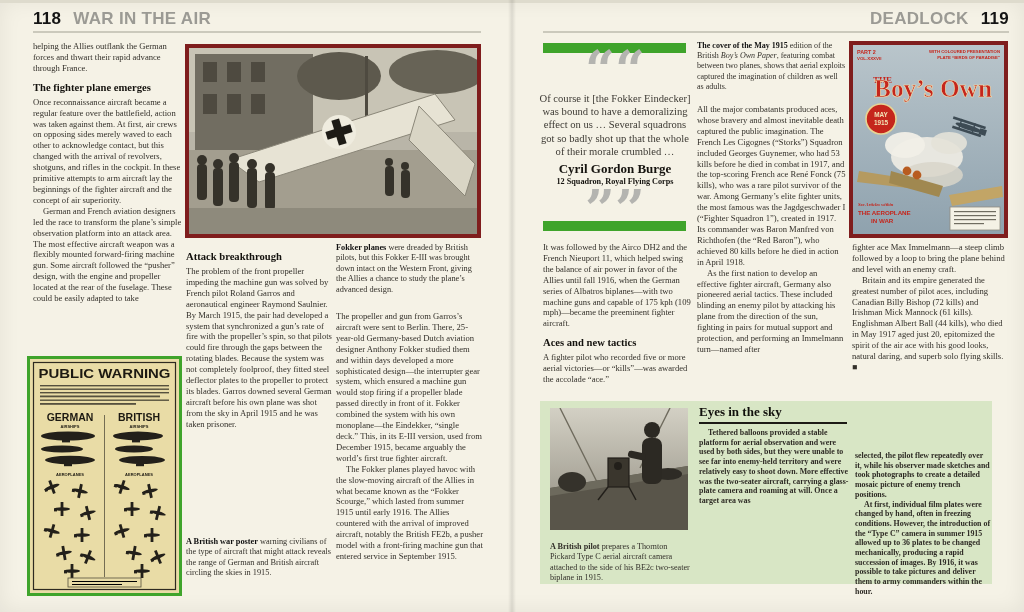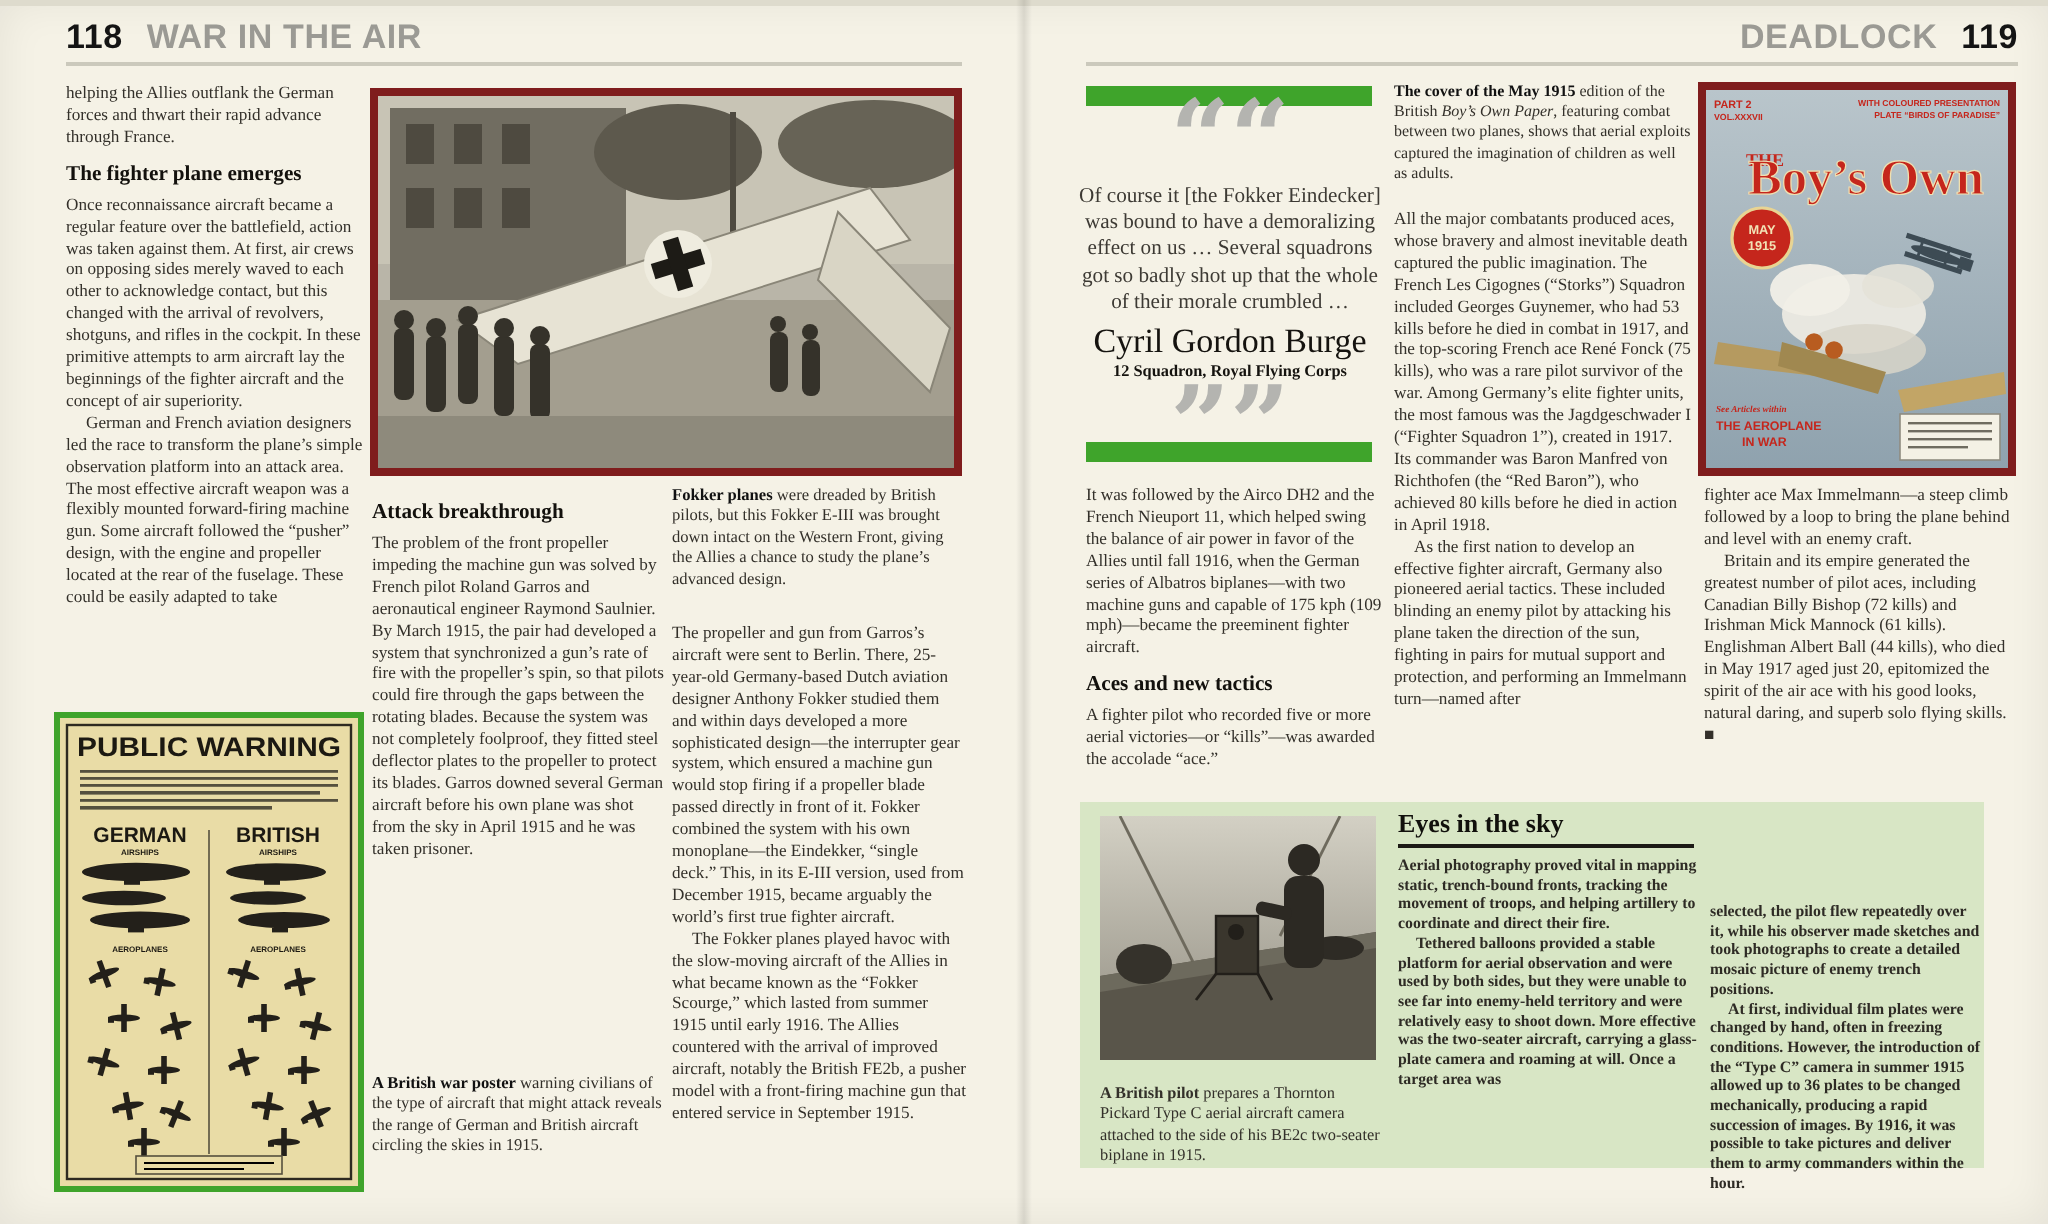--- a/index.html
+++ b/index.html
@@ -18,21 +18,21 @@
   .col p.ind{text-indent:10px;}
   .col h3{margin:8px 0 3px 0;font-size:10.6px;line-height:12px;color:#13110d;font-weight:bold;}
   .caption{font-size:8.3px;line-height:10.4px;}
   .caption b{color:#111;}
   .photoframe{position:absolute;border:4px solid #7f1d1d;background:#b3afa2;}
   .posterframe{position:absolute;border:3px solid #3fa42b;background:#e9dca6;}
   .qbar{position:absolute;width:143px;height:10px;background:#3fa42b;}
   .quoteblock{position:absolute;left:536px;top:52px;width:158px;text-align:center;}
   .bigquote{font-family:"DejaVu Serif",serif;font-size:52px;line-height:36px;height:36px;color:#b4b4b0;font-weight:bold;}
   .quotetext{margin-top:4px;font-size:10.6px;line-height:13.2px;color:#3d3a34;}
-  .qauthor{margin-top:3px;font-size:17px;font-weight:normal;color:#15130f;}
+  .qauthor{margin-top:3px;font-size:13px;font-weight:bold;color:#15130f;}
   .qrole{font-size:8.2px;font-weight:bold;color:#15130f;}
   .skybox{position:absolute;left:540px;top:401px;width:452px;height:183px;background:#d8e6c5;}
   .skybox .boxtitle{position:absolute;left:159px;top:3px;font-size:13px;font-weight:bold;color:#11100c;}
   .skybox .boxrule{position:absolute;left:159px;top:21px;width:148px;height:2px;background:#1c1a15;}
   .boxcol{position:absolute;font-size:7.9px;line-height:9.7px;font-weight:bold;color:#2e2b25;}
   .boxcol p{margin:0;}
   .boxcol p.ind{text-indent:9px;}
   .pilotphoto{position:absolute;left:10px;top:7px;width:138px;height:122px;background:#9b978b;}
   .pilotcaption{position:absolute;left:10px;top:133px;width:141px;font-size:8.2px;line-height:10.2px;}
   svg{display:block;}
@@ -193,21 +193,21 @@
 
   <div class="col" style="left:543px;top:242px;width:148px;">
     <p>It was followed by the Airco DH2 and the French Nieuport 11, which helped swing the balance of air power in favor of the Allies until fall 1916, when the German series of Albatros biplanes—with two machine guns and capable of 175 kph (109 mph)—became the preeminent fighter aircraft.</p>
     <h3>Aces and new tactics</h3>
     <p>A fighter pilot who recorded five or more aerial victories—or “kills”—was awarded the accolade “ace.”</p>
   </div>
 
   <div class="col" style="left:697px;top:41px;width:149px;">
     <p class="caption" style="font-size:8px;line-height:10.2px;"><b>The cover of the May 1915</b><span> edition of the British </span><i>Boy’s Own Paper</i><span>, featuring combat between two planes, shows that aerial exploits captured the imagination of children as well as adults.</span></p>
     <p style="margin-top:12px;">All the major combatants produced aces, whose bravery and almost inevitable death captured the public imagination. The French Les Cigognes (“Storks”) Squadron included Georges Guynemer, who had 53 kills before he died in combat in 1917, and the top-scoring French ace René Fonck (75 kills), who was a rare pilot survivor of the war. Among Germany’s elite fighter units, the most famous was the Jagdgeschwader I (“Fighter Squadron 1”), created in 1917. Its commander was Baron Manfred von Richthofen (the “Red Baron”), who achieved 80 kills before he died in action in April 1918.</p>
-    <p class="ind">As the first nation to develop an effective fighter aircraft, Germany also pioneered aerial tactics. These included blinding an enemy pilot by attacking his plane taken the direction of the sun, fighting in pairs for mutual support and protection, and performing an Immelmann turn—named after</p>
+    <p class="ind">As the first nation to develop an effective fighter aircraft, Germany also pioneered aerial tactics. These included blinding an enemy pilot by attacking his plane from the direction of the sun, fighting in pairs for mutual support and protection, and performing an Immelmann turn—named after</p>
   </div>
 
   <div class="photoframe" style="left:849px;top:41px;width:151px;height:189px;background:#a3b4bd;">
     <svg width="151" height="189" viewBox="0 0 151 189" preserveAspectRatio="none">
       <defs>
         <linearGradient id="sky" x1="0" y1="0" x2="0" y2="1">
           <stop offset="0" stop-color="#b9c5cb"></stop>
             <stop offset="1" stop-color="#8fa2ae"></stop>
         </linearGradient>
       </defs>
@@ -278,21 +278,20 @@
         <circle cx="68" cy="58" r="4" fill="#221f1a"></circle>
         <line x1="58" y1="79" x2="48" y2="92" stroke="#221f1a" stroke-width="1.4"></line>
         <line x1="79" y1="79" x2="86" y2="92" stroke="#221f1a" stroke-width="1.4"></line>
         <ellipse cx="22" cy="74" rx="14" ry="10" fill="#35322b"></ellipse>
       </svg>
     </div>
     <p class="pilotcaption"><b>A British pilot</b><span> prepares a Thornton Pickard Type C aerial aircraft camera attached to the side of his BE2c two-seater biplane in 1915.</span></p>
     <div class="boxtitle">Eyes in the sky</div>
     <div class="boxrule"></div>
     <div class="boxcol" style="left:159px;top:27px;width:150px;">
-      <p>Aerial photography proved vital in mapping static, trench-bound fronts, tracking the movement of troops, and helping artillery to coordinate and direct their fire.</p>
       <p class="ind">Tethered balloons provided a stable platform for aerial observation and were used by both sides, but they were unable to see far into enemy-held territory and were relatively easy to shoot down. More effective was the two-seater aircraft, carrying a glass-plate camera and roaming at will. Once a target area was</p>
     </div>
     <div class="boxcol" style="left:315px;top:22px;width:136px;margin-top:28px;">
       <p>selected, the pilot flew repeatedly over it, while his observer made sketches and took photographs to create a detailed mosaic picture of enemy trench positions.</p>
       <p class="ind">At first, individual film plates were changed by hand, often in freezing conditions. However, the introduction of the “Type C” camera in summer 1915 allowed up to 36 plates to be changed mechanically, producing a rapid succession of images. By 1916, it was possible to take pictures and deliver them to army commanders within the hour.</p>
     </div>
   </div>
 </div>
 
 </body></html>

